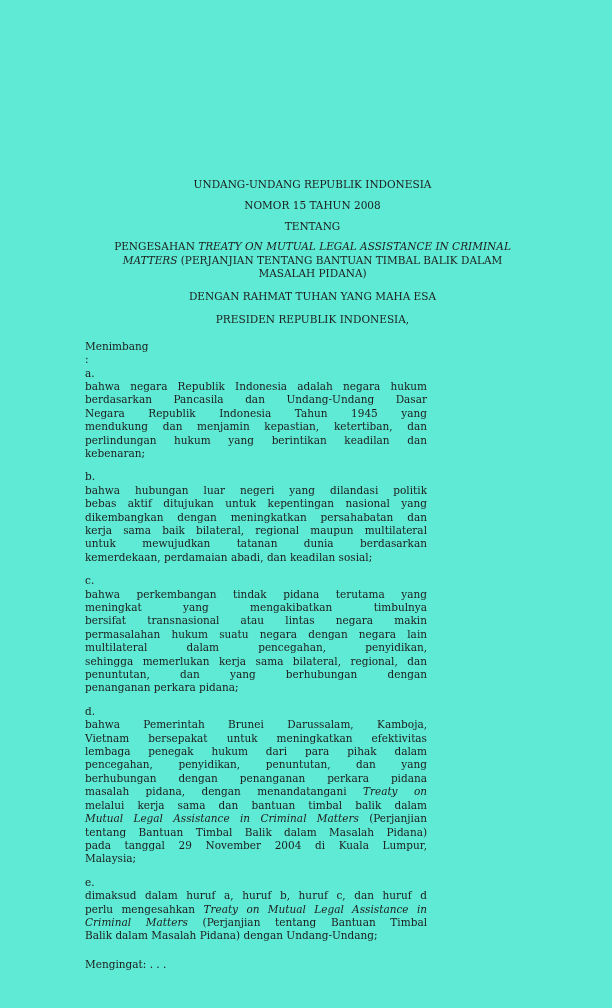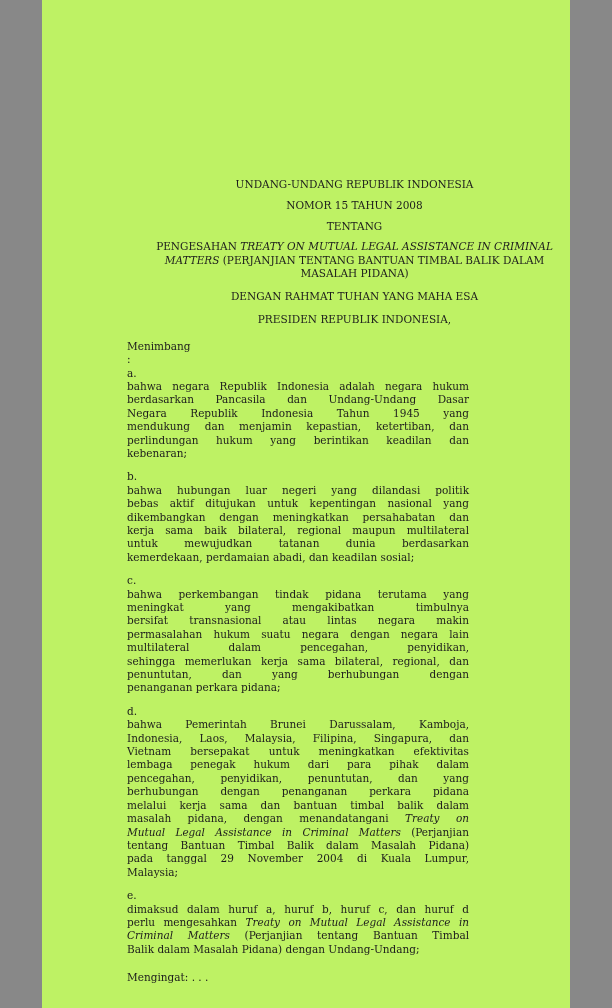--- a/index.html
+++ b/index.html
@@ -1,18 +1,18 @@
 <!DOCTYPE html>
 <html><head>
 <meta charset="utf-8">
 <style>
   html, body { margin: 0; padding: 0; background: #888; }
   .page {
-    width: 528px; height: 1008px;
-    background: #bef264;
+    width: 612px; height: 1008px;
+    background: #5eead4;
     position: relative;
     margin: 0 auto;
     font-family: "DejaVu Serif", serif;
     color: #1c1c1c;
     overflow: hidden;
   }
   .content {
     position: absolute;
     left: 85px; top: 178px;
     width: 465px;
@@ -102,27 +102,26 @@
             <div class="jline"><span>penuntutan, dan yang berhubungan dengan</span></div>
             <div class="jlast"><span>penanganan perkara pidana;</span></div>
           </div>
         </div>
         <div class="row">
           <div class="c-label"></div>
           <div class="c-colon"></div>
           <div class="c-letter">d.</div>
           <div class="c-text">
             <div class="jline"><span>bahwa Pemerintah Brunei Darussalam, Kamboja,</span></div>
-            <div class="jline"><span>Indonesia, Laos, Malaysia, Filipina, Singapura, dan</span></div>
             <div class="jline"><span>Vietnam bersepakat untuk meningkatkan efektivitas</span></div>
             <div class="jline"><span>lembaga penegak hukum dari para pihak dalam</span></div>
             <div class="jline"><span>pencegahan, penyidikan, penuntutan, dan yang</span></div>
             <div class="jline"><span>berhubungan dengan penanganan perkara pidana</span></div>
+            <div class="jline"><span>masalah pidana, dengan menandatangani </span><span class="it">Treaty on</span></div>
             <div class="jline"><span>melalui kerja sama dan bantuan timbal balik dalam</span></div>
-            <div class="jline"><span>masalah pidana, dengan menandatangani </span><span class="it">Treaty on</span></div>
             <div class="jline"><span class="it">Mutual Legal Assistance in Criminal Matters</span><span> (Perjanjian</span></div>
             <div class="jline"><span>tentang Bantuan Timbal Balik dalam Masalah Pidana)</span></div>
             <div class="jline"><span>pada tanggal 29 November 2004 di Kuala Lumpur,</span></div>
             <div class="jlast"><span>Malaysia;</span></div>
           </div>
         </div>
         <div class="row">
           <div class="c-label"></div>
           <div class="c-colon"></div>
           <div class="c-letter">e.</div>

